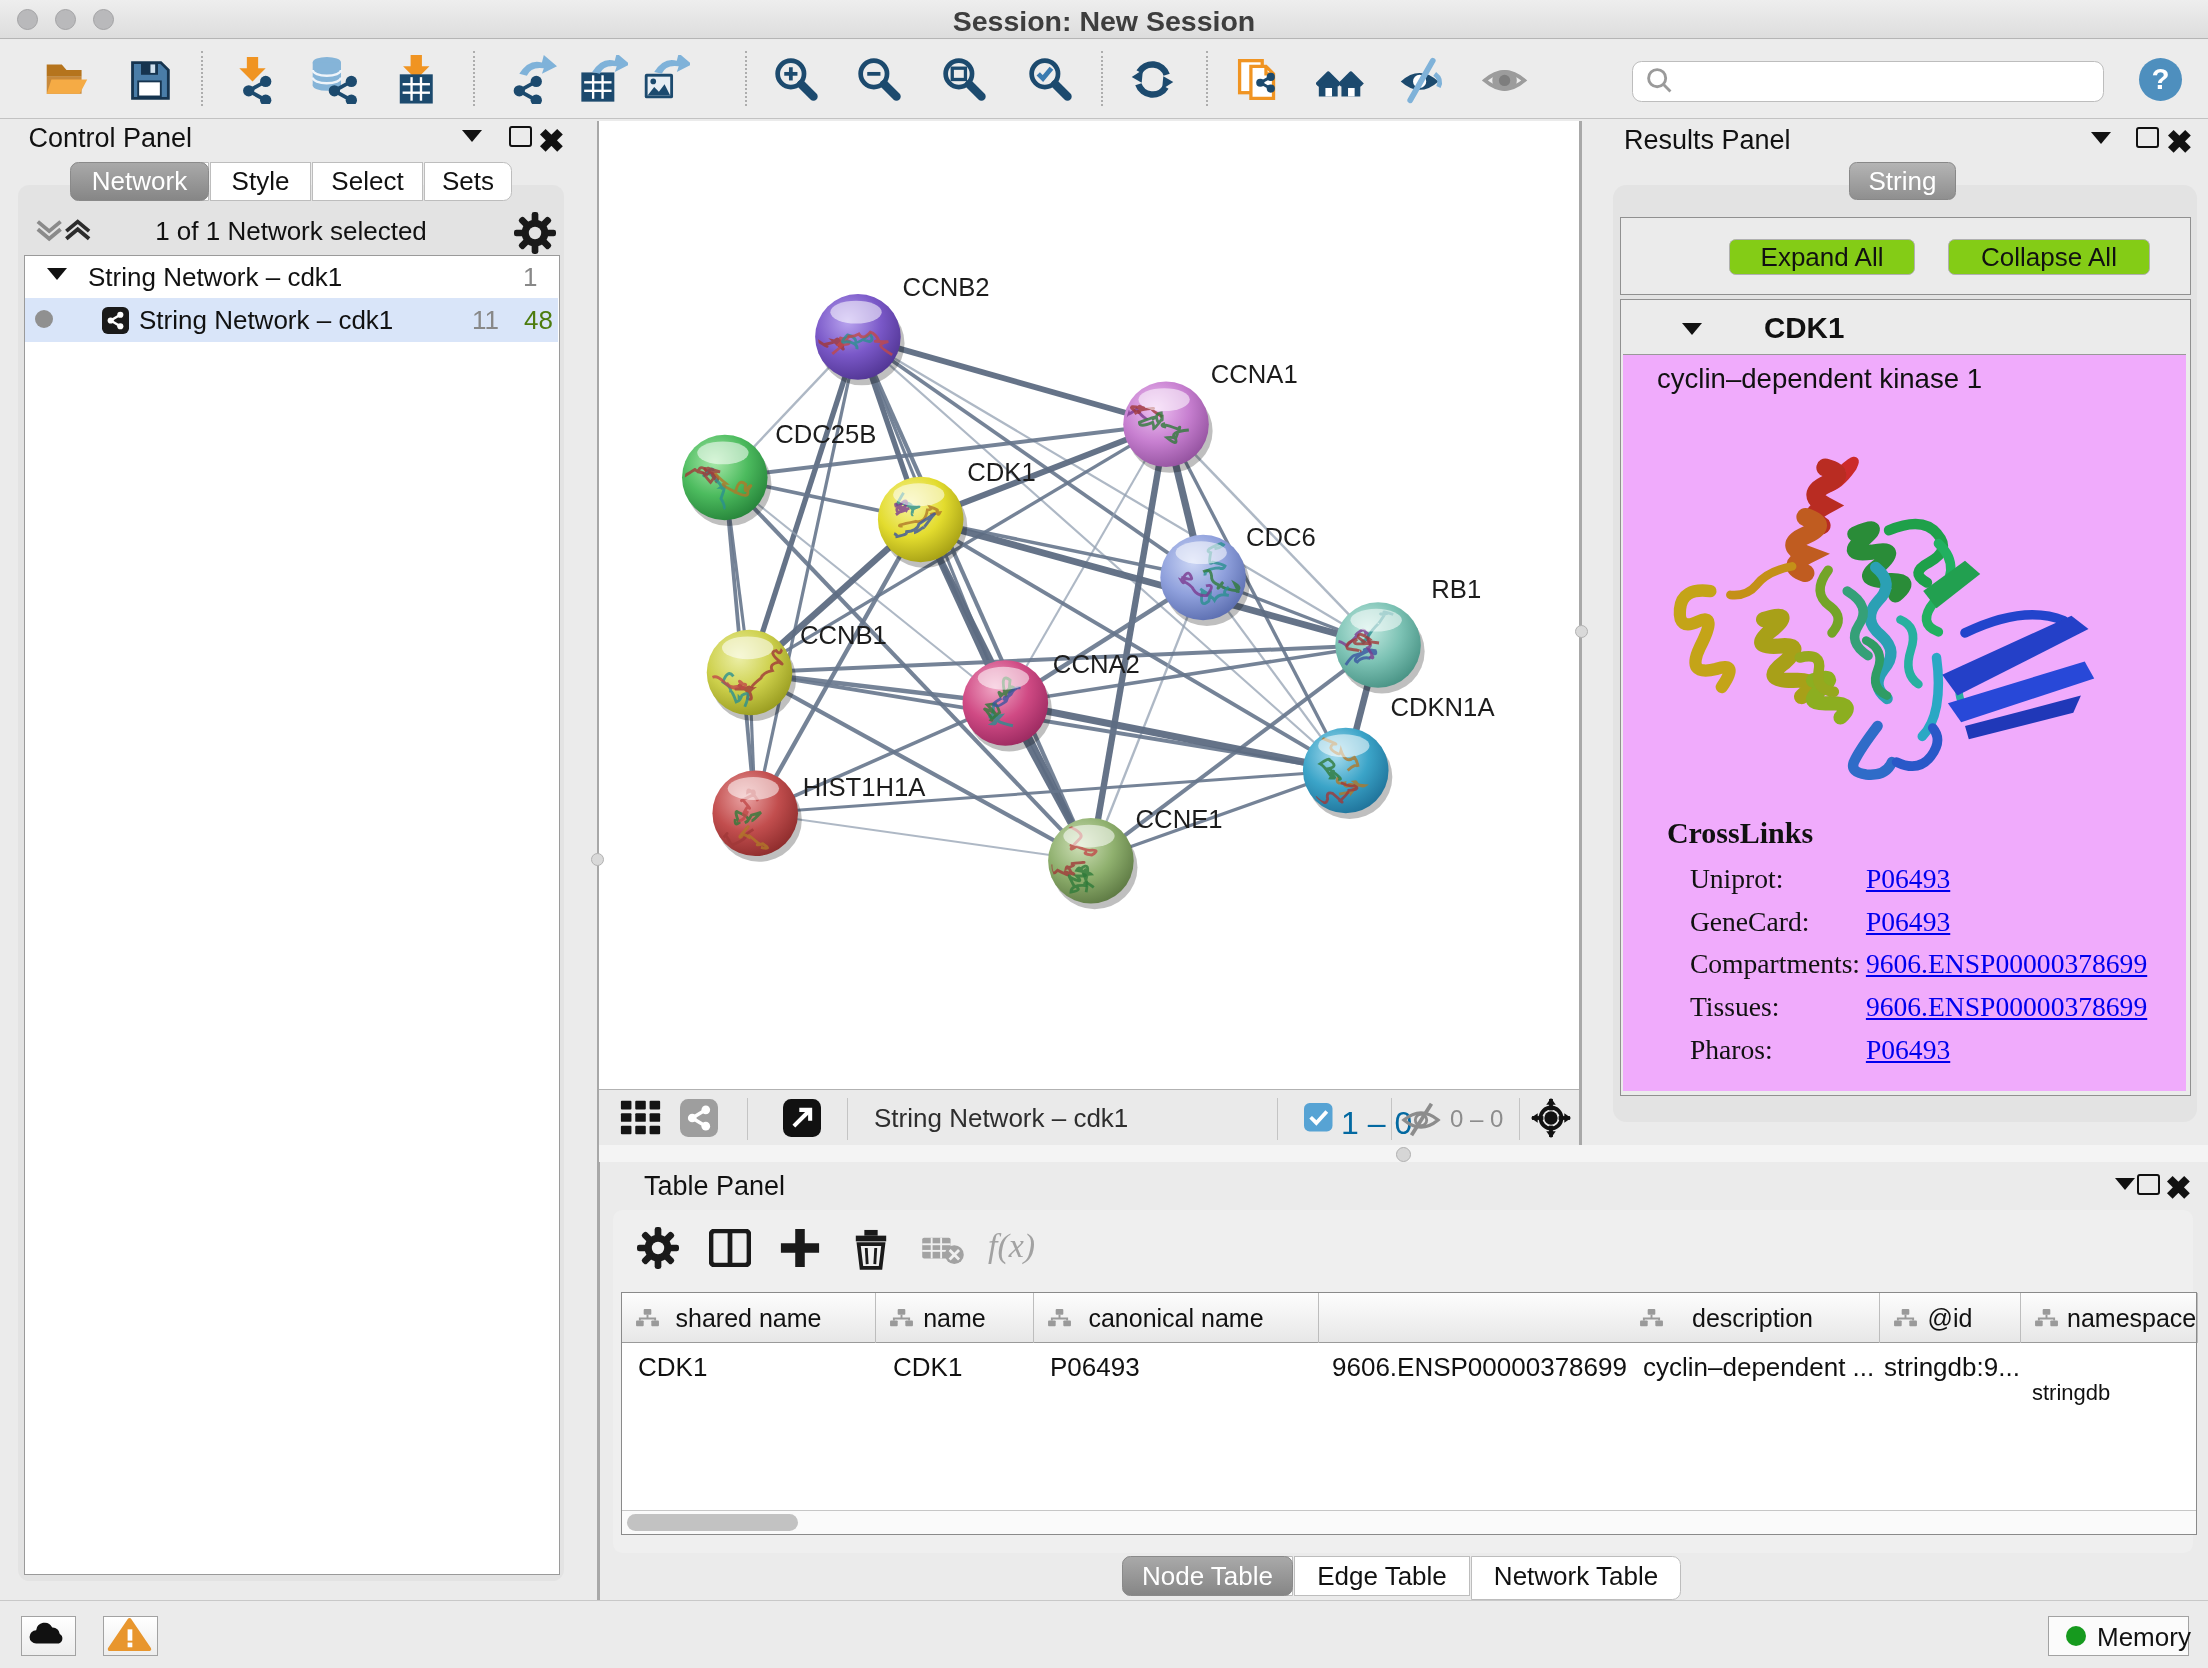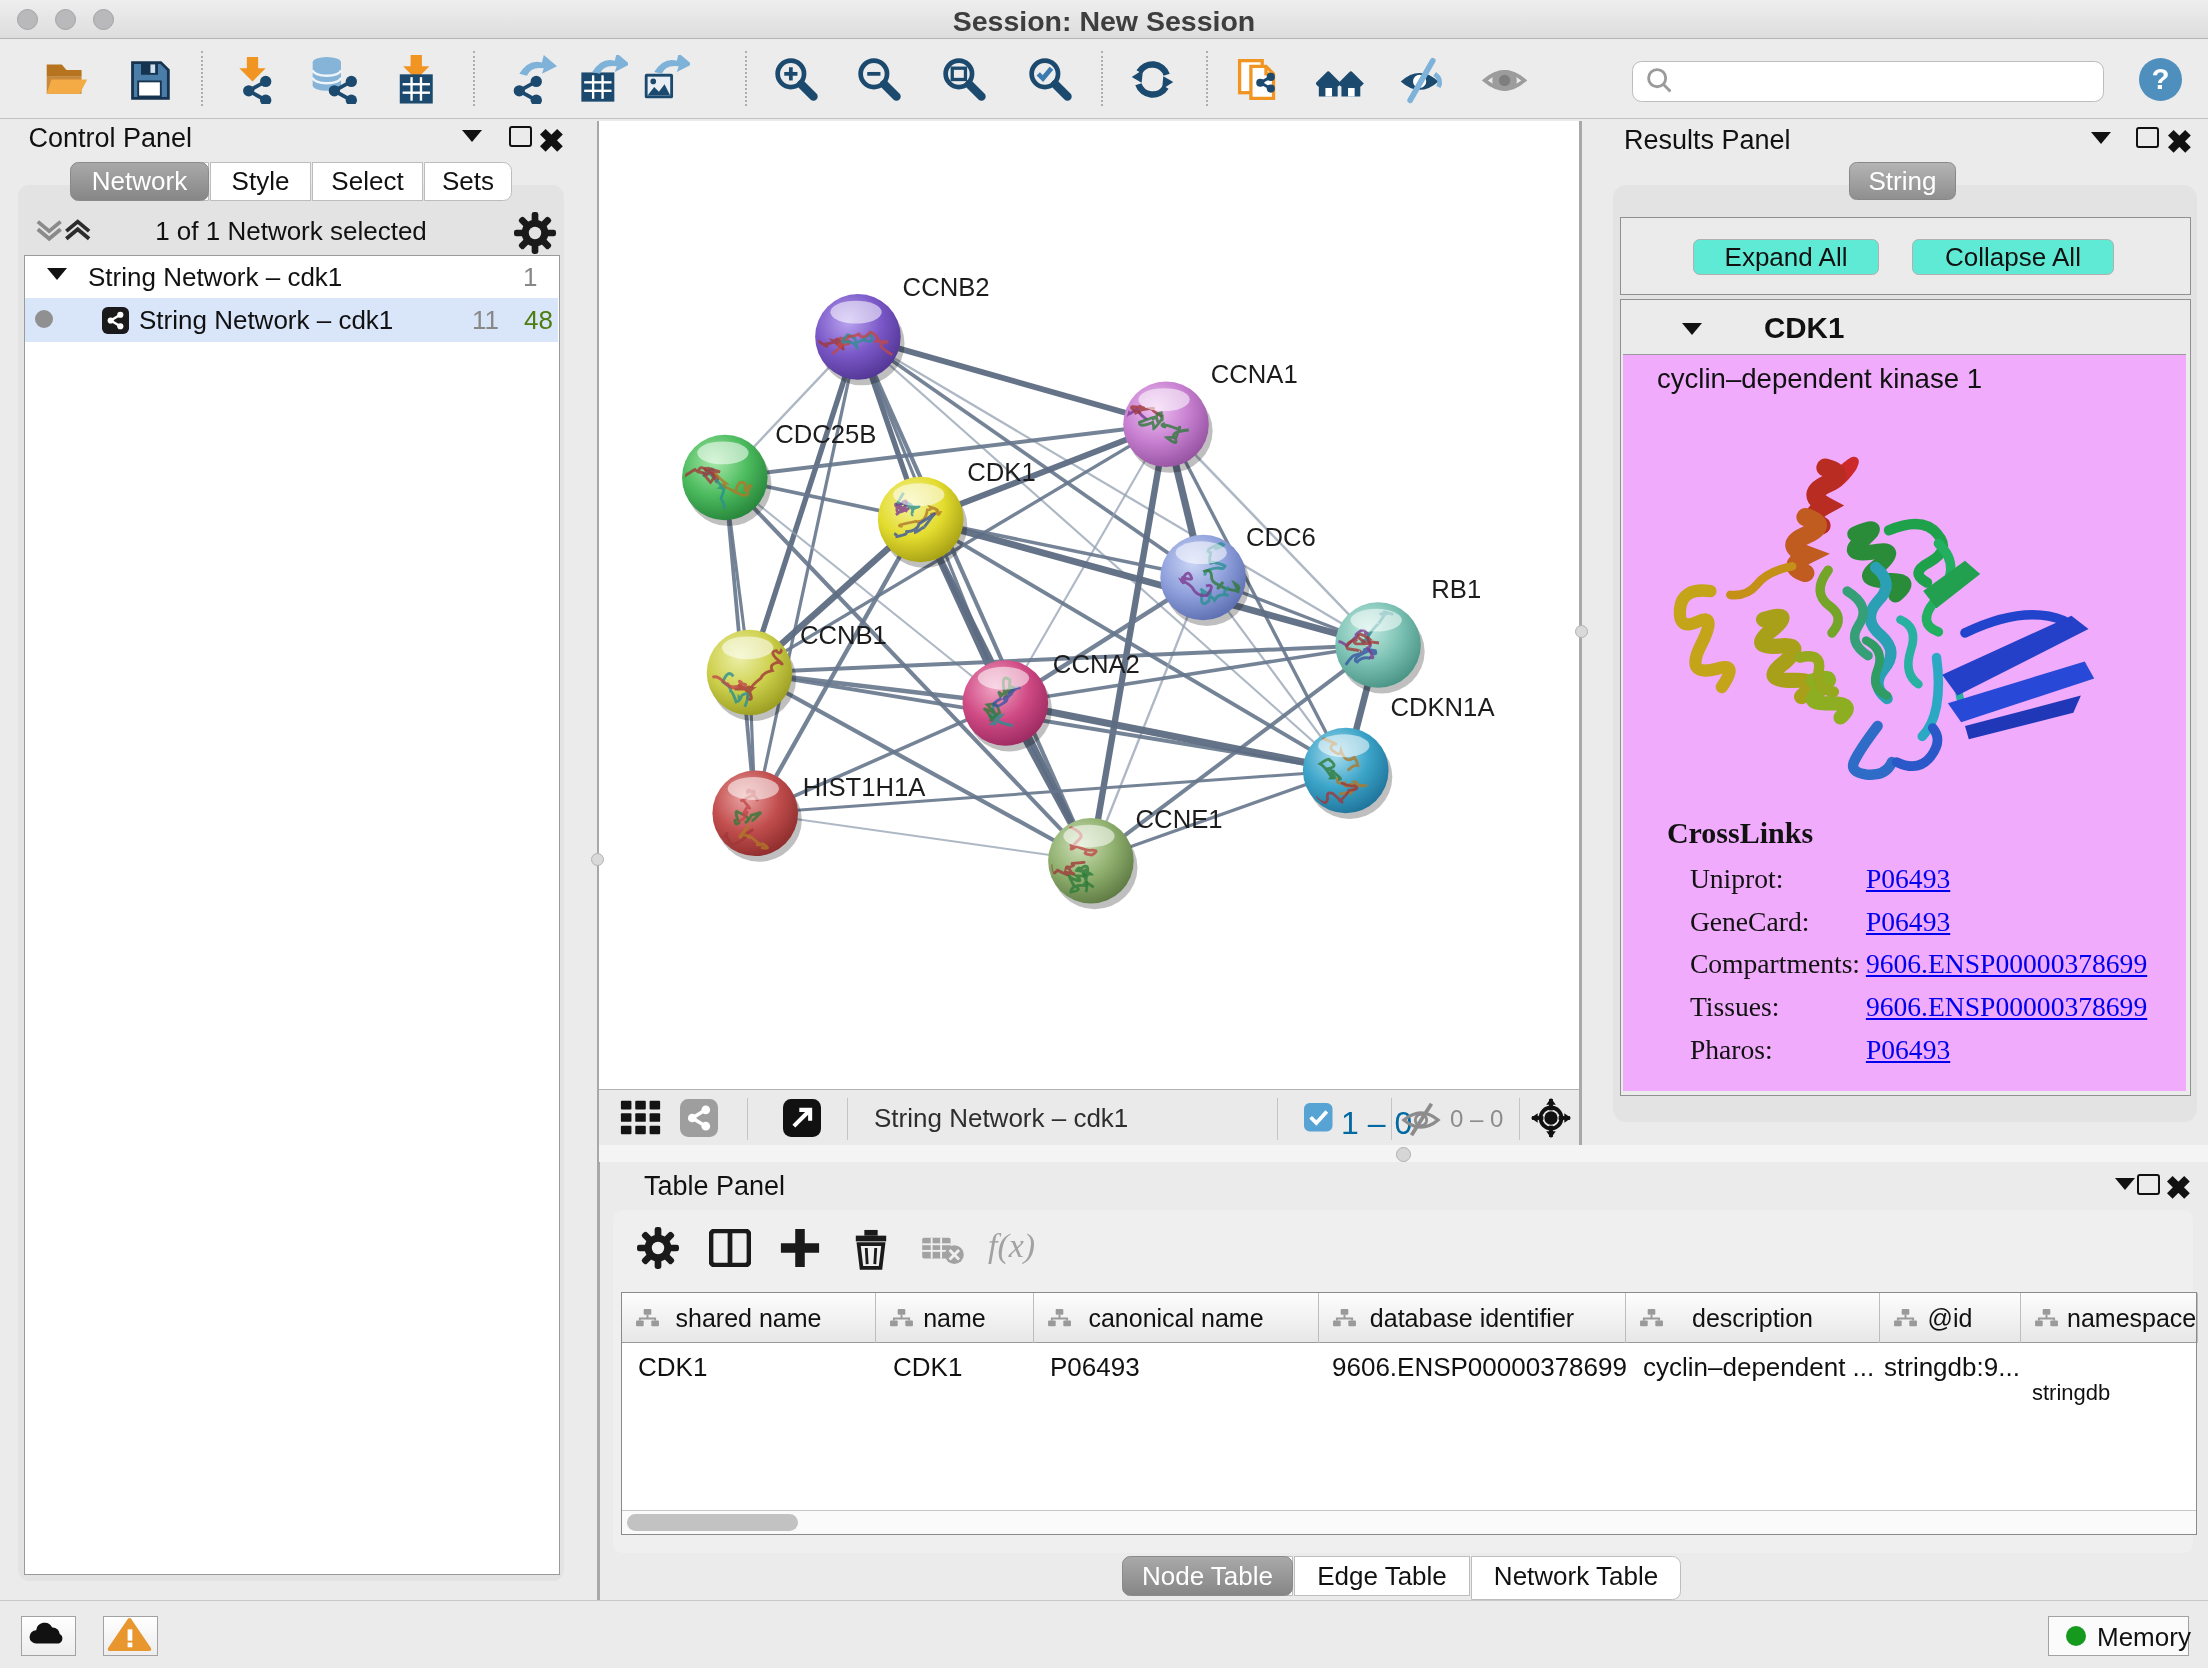--- a/index.html
+++ b/index.html
@@ -29,21 +29,21 @@
 #canvas { left:599px; top:121px; width:980px; height:968px; background:#ffffff; }
 #navbar { left:599px; top:1089px; width:980px; height:56px; background:#eaeaea; border-top:1px solid #b2b2b2; }
 .nsep { position:absolute; top:7.6px; height:42px; width:1px; background:#c4c4c4; }
 #splitstrip { left:599px; top:1145px; width:1609px; height:17px; background:#f4f4f4; }
 
 #rp-title { left:1624px; top:125px; font-size:27px; color:#111; }
 #rp-tab { left:1849px; top:162px; width:107px; height:38px; background:linear-gradient(#b4b4b4,#8f8f8f); border:1px solid #888; border-radius:7.6px; color:#fff; font-size:26px; text-align:center; line-height:36px; }
 #rp-sub { left:1613px; top:185px; width:584px; height:937px; background:#e3e3e3; border-radius:13.3px; }
 #rp-box1 { left:1620px; top:217px; width:571px; height:78px; background:#ebebeb; border:1.9px solid #909090; }
 #rp-box2 { left:1620px; top:299px; width:571px; height:797px; background:#ebebeb; border:1.9px solid #909090; }
-.wbtn { position:absolute; background:#5eead4; border:1px solid #b0b0b0; border-radius:6.7px; font-size:26px; color:#111; text-align:center; }
+.wbtn { position:absolute; background:#84cc16; border:1px solid #b0b0b0; border-radius:6.7px; font-size:26px; color:#111; text-align:center;margin-left:36px; }
 #rp-content { position:absolute; left:1.9px; top:54px; width:563px; height:737px; background:#f0abfc; border-top:1.9px solid #999; }
 .serif { font-family:"Liberation Serif", serif; }
 .link { color:#0000ee; text-decoration:underline; }
 
 #tp-title { left:644px; top:1171px; font-size:27px; color:#111;text-align:right; }
 #tp-box { left:613px; top:1210px; width:1580px; height:343px; background:#efefef; border-radius:9.5px; }
 #tp-table { left:621px; top:1292px; width:1576px; height:243px; background:#ffffff; border:1px solid #8a8a8a; }
 #tp-header { position:absolute; left:0; top:0; width:1574px; height:50px; background:linear-gradient(#fdfdfd,#e7e7e7); border-bottom:1px solid #9a9a9a; }
 .th { position:absolute; top:0; height:50px; border-right:1px solid #bdbdbd; }
 .th span { position:absolute; top:11.4px; left:0; right:0; text-align:center; font-size:25px; color:#111; }
@@ -763,33 +763,20 @@
             <rect x="9" y="1" width="8" height="6" rx="1"></rect>
             <rect x="1" y="13" width="8" height="6" rx="1"></rect>
             <rect x="17" y="13" width="8" height="6" rx="1"></rect>
           </g>
           <g stroke="#9a9a9a" stroke-width="2" fill="none">
             <path d="M13 7 v4 M5 13 v-2 h16 v2"></path>
           </g>
         </svg>
         <span>canonical name</span>
       </div>
-<div class="th" style="left:697px;width:307px;">
-        <svg class="treeicon" style="left:13.3px;" width="25" height="21" viewBox="0 0 26 22">
-          <g fill="#9a9a9a">
-            <rect x="9" y="1" width="8" height="6" rx="1"></rect>
-            <rect x="1" y="13" width="8" height="6" rx="1"></rect>
-            <rect x="17" y="13" width="8" height="6" rx="1"></rect>
-          </g>
-          <g stroke="#9a9a9a" stroke-width="2" fill="none">
-            <path d="M13 7 v4 M5 13 v-2 h16 v2"></path>
-          </g>
-        </svg>
-        <span>database identifier</span>
-      </div>
 <div class="th" style="left:1004px;width:254px;">
         <svg class="treeicon" style="left:13.3px;" width="25" height="21" viewBox="0 0 26 22">
           <g fill="#9a9a9a">
             <rect x="9" y="1" width="8" height="6" rx="1"></rect>
             <rect x="1" y="13" width="8" height="6" rx="1"></rect>
             <rect x="17" y="13" width="8" height="6" rx="1"></rect>
           </g>
           <g stroke="#9a9a9a" stroke-width="2" fill="none">
             <path d="M13 7 v4 M5 13 v-2 h16 v2"></path>
           </g>

